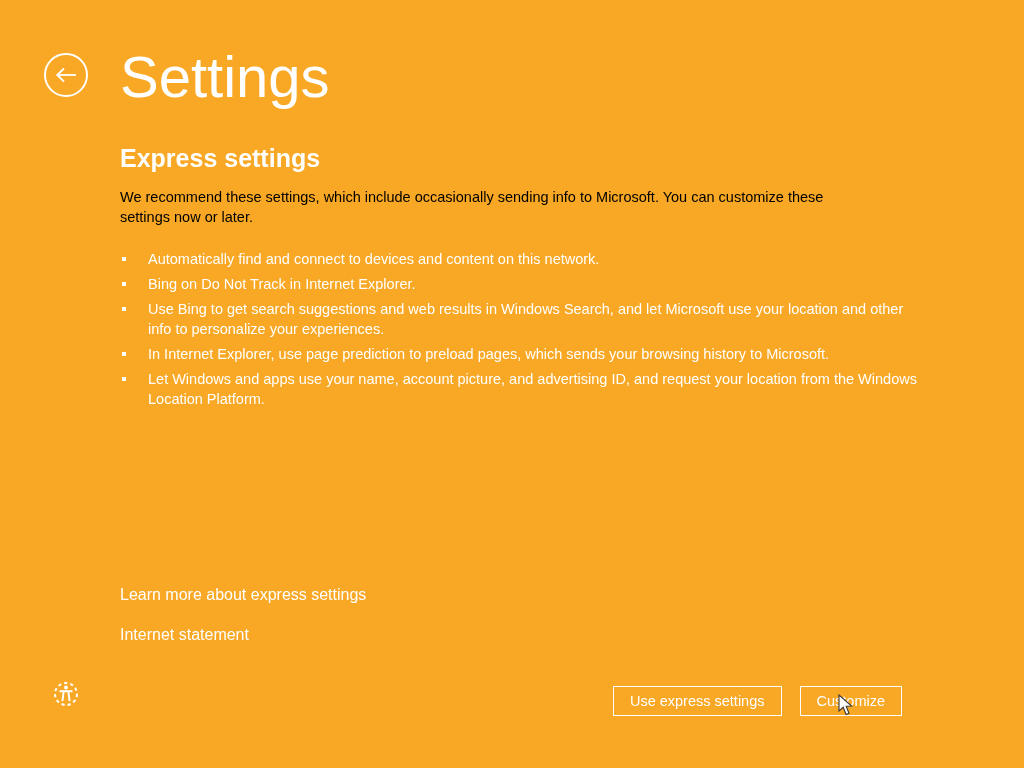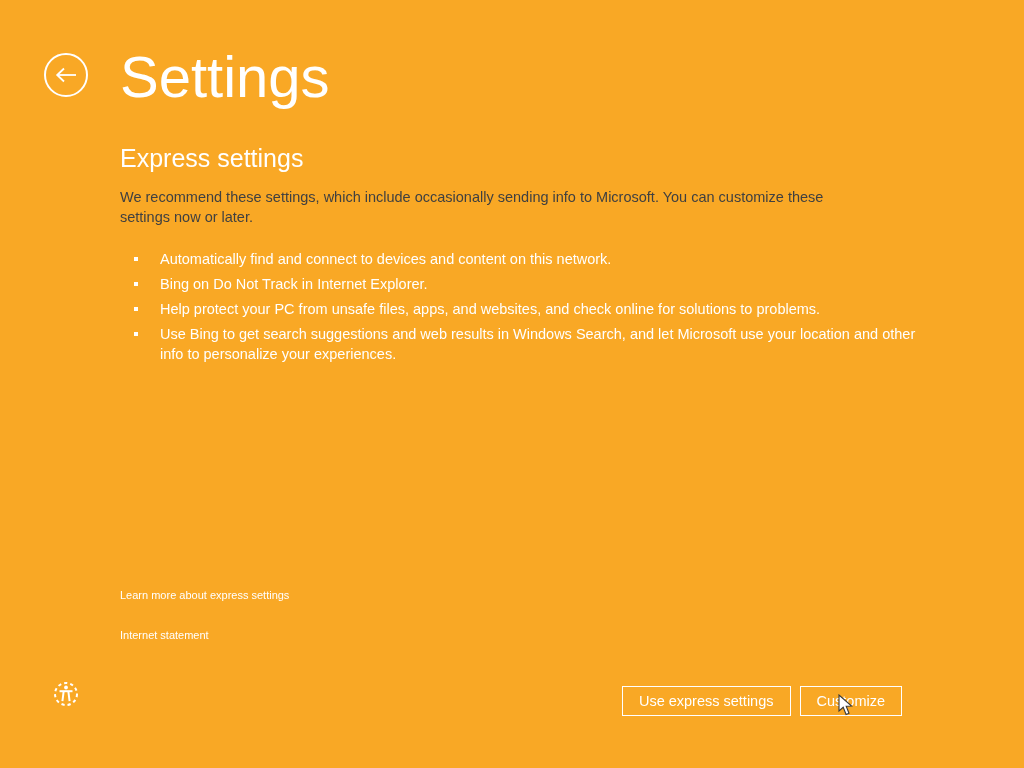--- a/index.html
+++ b/index.html
@@ -56,36 +56,36 @@
 
   
   .content {
     position: absolute;
     left: 120px;
     top: 143px;
     width: 800px;
   }
   .subtitle {
     font-size: 25px;
-    font-weight: 400;
+    font-weight: 700;
     line-height: 1.2;
     margin: 0 0 14px 0;
     color: #ffffff;
   }
   .intro {
     font-size: 14.5px;
     font-weight: 400;
     line-height: 20px;
     width: 740px;
     margin: 0 0 22px 0;
-    color: #404040;
+    color: #000000;
   }
   ul.bullets {
     list-style: none;
-    margin: 12px;
+    margin: 0;
     padding: 0;
   }
   ul.bullets li {
     position: relative;
     padding-left: 28px;
     font-size: 14.5px;
     line-height: 20px;
     margin-bottom: 5px;
     width: 772px;
     color: #ffffff;
@@ -100,21 +100,21 @@
   }
 
   
   .links {
     position: absolute;
     left: 120px;
     top: 585px;
   }
   .link {
     display: block;
-    font-size: 11px;
+    font-size: 16px;
     line-height: 20px;
     color: #ffffff;
     text-decoration: none;
     margin-bottom: 20px;
   }
 
   
   .footer {
     position: absolute;
     left: 0;
@@ -130,21 +130,21 @@
     height: 28px;
     display: flex;
     align-items: center;
     justify-content: center;
   }
   .buttons {
     position: absolute;
     right: 122px;
     bottom: 52px;
     display: flex;
-    gap: 9px;
+    gap: 18px;
   }
   .btn {
     min-width: 96px;
     height: 30px;
     padding: 0 16px;
     box-sizing: border-box;
     background: transparent;
     border: 1px solid #ffffff;
     color: #ffffff;
     font-family: "Liberation Sans", sans-serif;
@@ -182,22 +182,24 @@
     </div>
     <div class="title">Settings</div>
   </div>
 
   <div class="content">
     <h2 class="subtitle">Express settings</h2>
     <p class="intro">We recommend these settings, which include occasionally sending info to Microsoft. You can customize these settings now or later.</p>
     <ul class="bullets">
       <li><span class="dot"></span><span>Automatically find and connect to devices and content on this network.</span></li>
       <li><span class="dot"></span><span>Bing on Do Not Track in Internet Explorer.</span></li>
-      <li><span class="dot"></span><span>Help protect your PC from unsafe files, apps, and websites, and check online for solutions to problems.</span></li>
+      <li><span class="dot"></span></li>
       <li><span class="dot"></span><span>Use Bing to get search suggestions and web results in Windows Search, and let Microsoft use your location and other info to personalize your experiences.</span></li>
+      <li><span class="dot"></span><span>In Internet Explorer, use page prediction to preload pages, which sends your browsing history to Microsoft.</span></li>
+      <li><span class="dot"></span><span>Let Windows and apps use your name, account picture, and advertising ID, and request your location from the Windows Location Platform.</span></li>
     </ul>
   </div>
 
   <div class="links">
     <a class="link" href="#">Learn more about express settings</a>
     <a class="link" href="#">Internet statement</a>
   </div>
 
   <div class="footer">
     <div class="ease-of-access">

